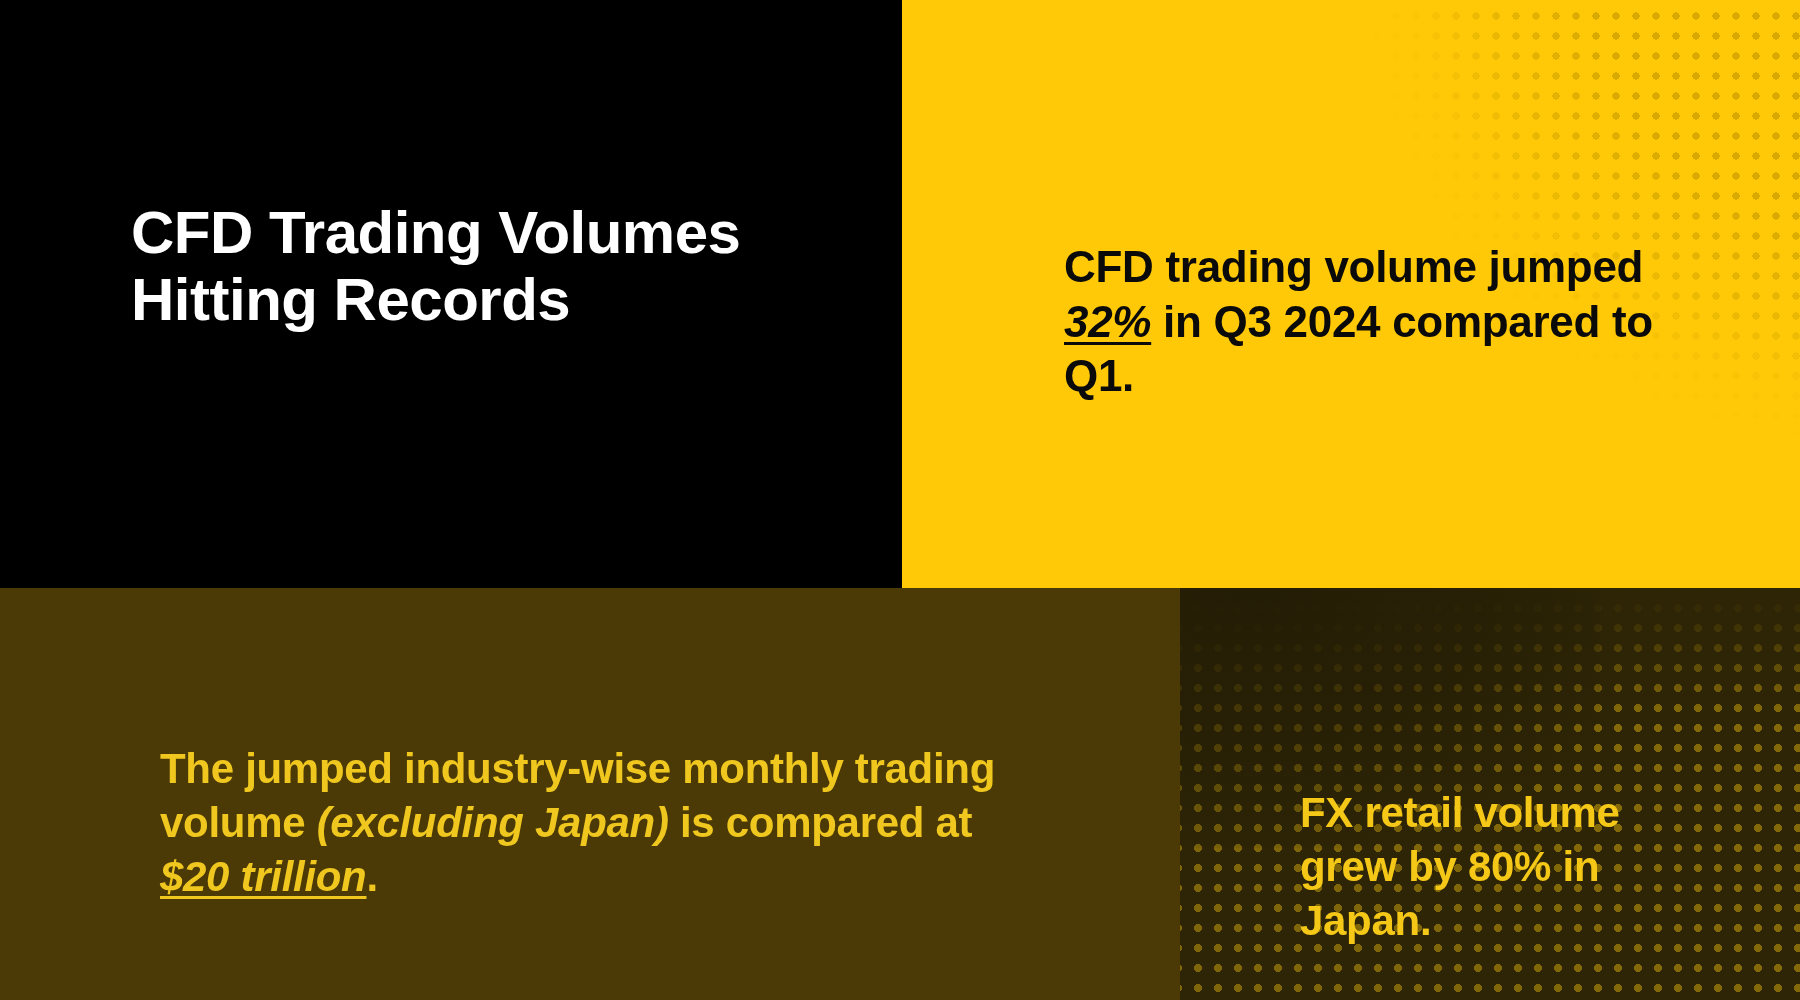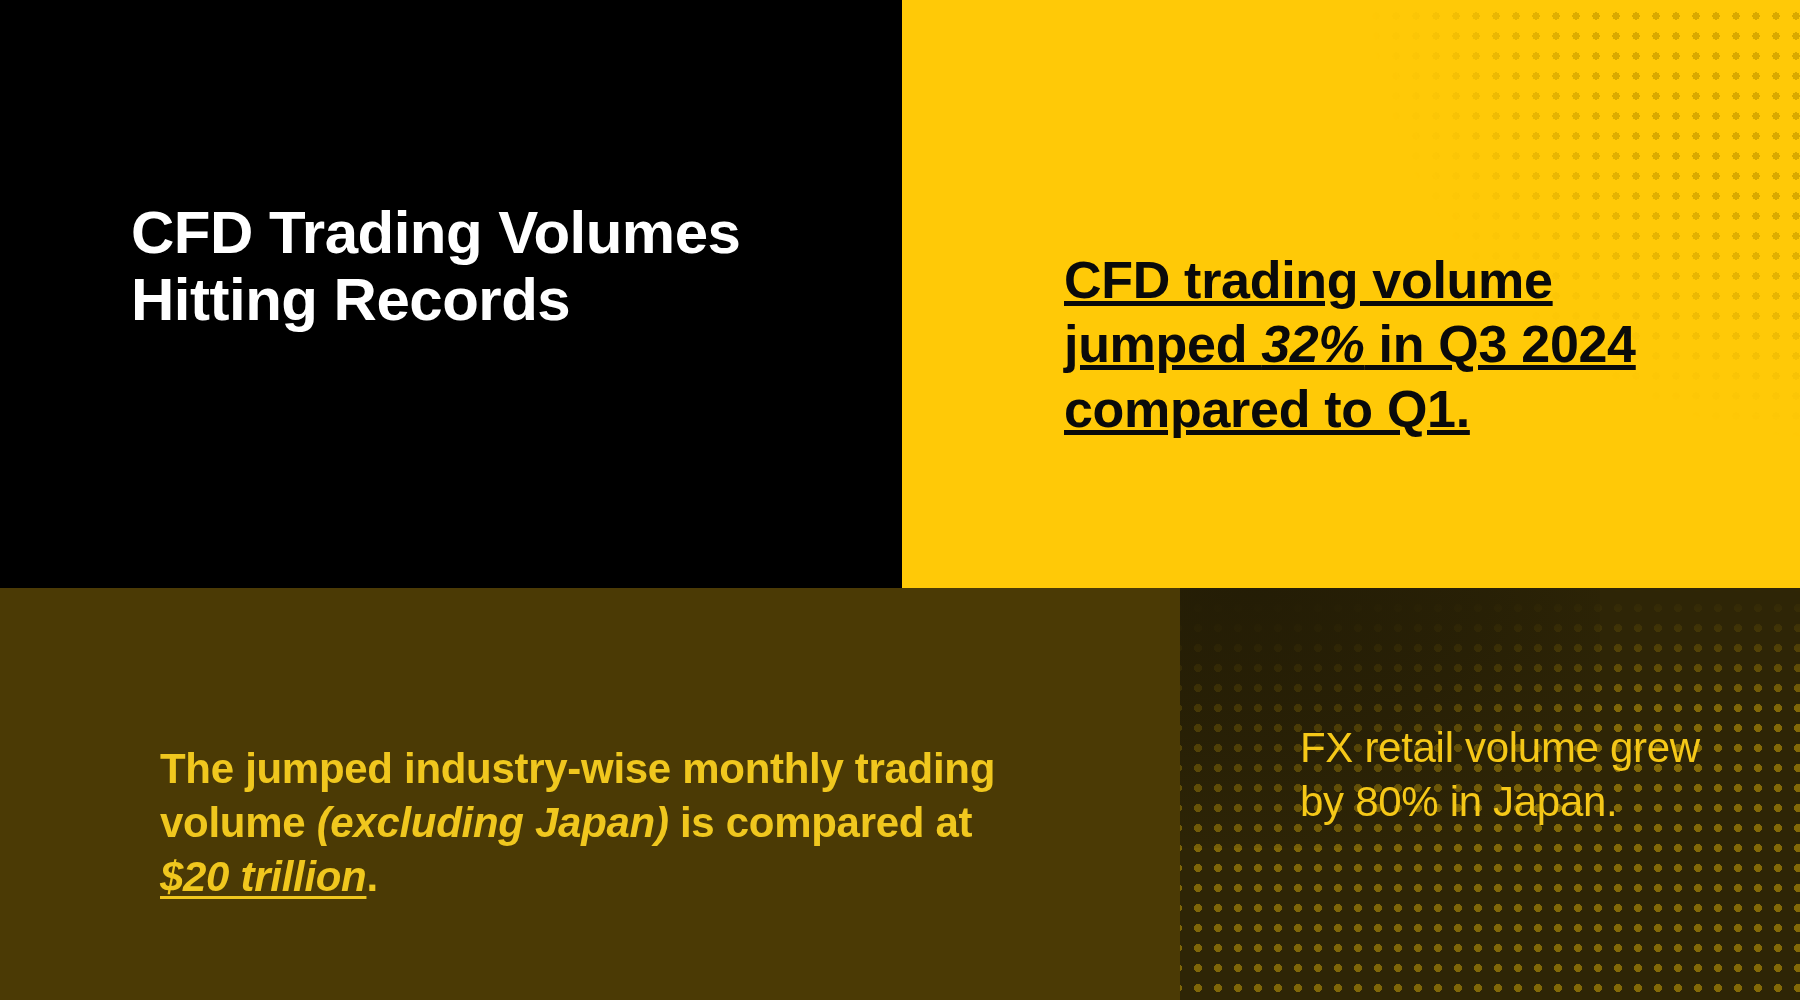--- a/index.html
+++ b/index.html
@@ -67,25 +67,24 @@
                  rgba(0,0,0,0.55) 74%,
                  rgba(0,0,0,0.10) 90%,
                  rgba(0,0,0,0) 100%);
     pointer-events: none;
   }
   #stat-cfd-text {
     position: absolute;
     left: 162px; top: 196px;
     width: 620px;
     color: #0A0A0A;
-    font-size: 52px;
+    font-size: 44px;
     font-weight: 700;
     line-height: 1.24;
     letter-spacing: -0.3px;
-    text-decoration: underline;
   }
 
   
   #panel-stat-industry {
     left: 0; top: 588px;
     width: 1180px; height: 412px;
     background: #4B3A05;
   }
   #stat-industry-text {
     position: absolute;
@@ -126,25 +125,25 @@
   #panel-stat-fx .vignette {
     position: absolute;
     left: 0; top: 0;
     width: 420px; height: 260px;
     background: radial-gradient(ellipse 420px 280px at 18% 0%,
                 rgba(35,28,5,0.92) 0%, rgba(35,28,5,0.55) 55%, rgba(35,28,5,0) 100%);
     pointer-events: none;
   }
   #stat-fx-text {
     position: absolute;
-    left: 1300px; top: 679px;
+    left: 1300px; top: 744px;
     width: 420px;
     color: #F5C818;
     font-size: 42px;
-    font-weight: 400;
+    font-weight: 700;
     line-height: 1.28;
     letter-spacing: -0.3px;
   }
 
   .em-underline {
     font-style: italic;
     font-weight: 700;
     text-decoration: underline;
     text-underline-offset: 5px;
     text-decoration-thickness: 3px;

